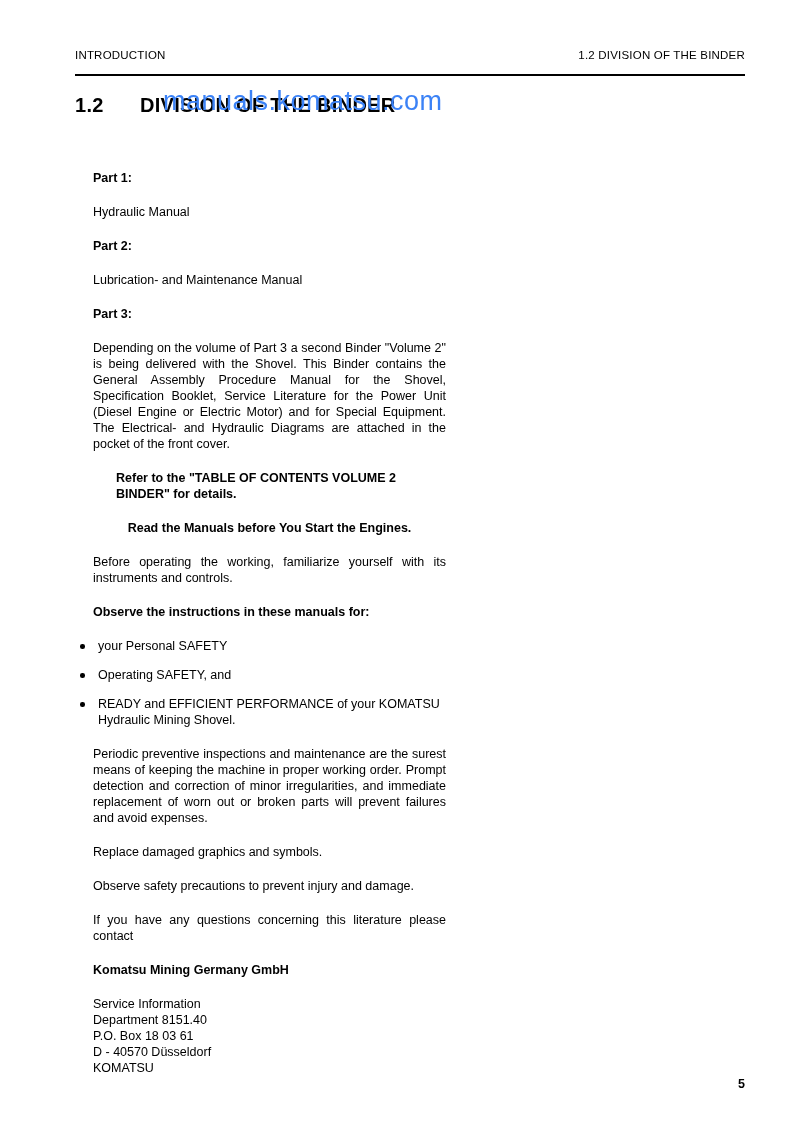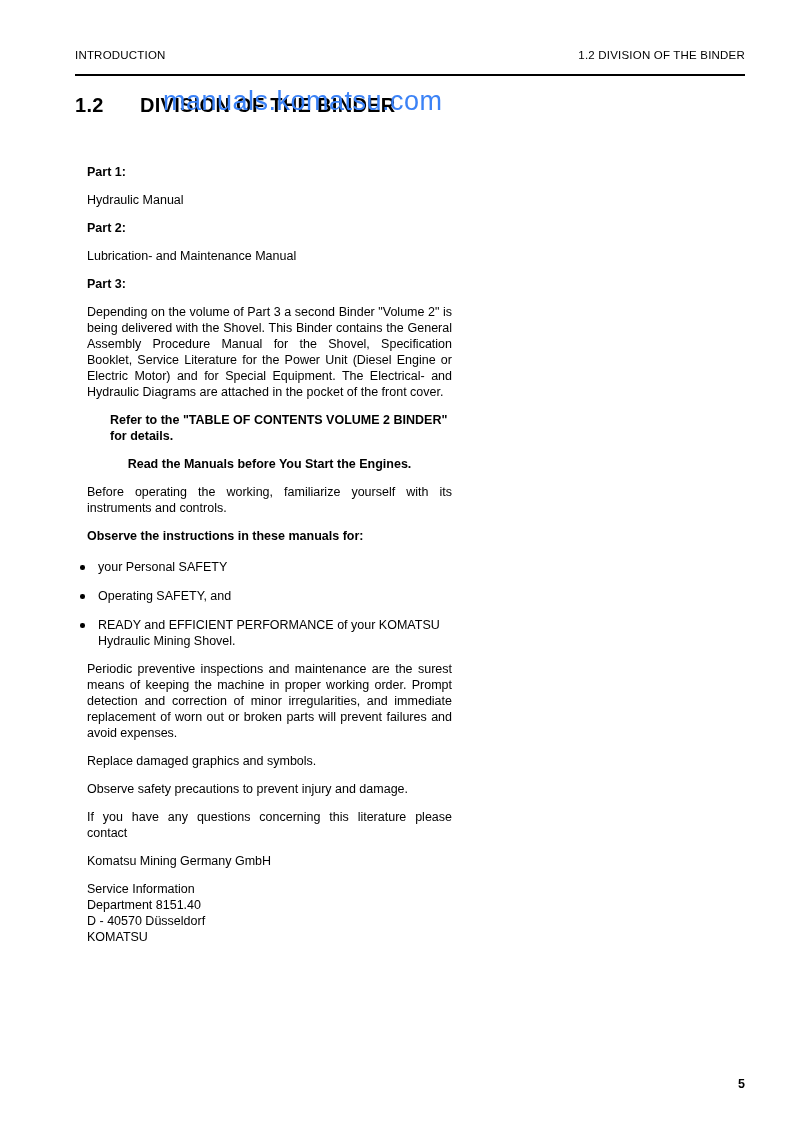--- a/index.html
+++ b/index.html
@@ -54,21 +54,21 @@
     z-index: 2;
   }
   .content {
     position: absolute;
     left: 75px;
     top: 152px;
     width: 389px;
     font-size: 12.5px;
     line-height: 16px;
   }
-  .content p, .content div.block { margin: 12px; }
+  .content p, .content div.block { margin: 18px; }
   .bold { font-weight: bold; }
   .just { text-align: justify; }
   .part-body { margin-top: 2px; }
   .mt-part2 { margin-top: 12px; }
   .mt-part3 { margin-top: 13px; }
   .refer-note {
     margin-top: 15px;
     padding-left: 23px;
     font-weight: bold;
   }
@@ -93,21 +93,21 @@
     top: 6px;
     width: 4.5px;
     height: 4.5px;
     background: #000000;
     border-radius: 50%;
   }
   .periodic-para { margin-top: 14px; }
   .replace-line { margin-top: 13px; }
   .safety-line { margin-top: 14px; }
   .contact-para { margin-top: 13px; }
-  .company-heading { margin-top: 19px; font-weight: normal; }
+  .company-heading { margin-top: 19px; font-weight: bold; }
   .address-block { margin-top: 13px; }
   .page-number {
     position: absolute;
     right: 48px;
     top: 1077px;
     font-size: 12.5px;
     font-weight: bold;
   }
 </style>
 </head>
@@ -159,20 +159,21 @@
 
     <div class="block safety-line">Observe safety precautions to prevent injury and damage.</div>
 
     <div class="block contact-para just">If you have any questions concerning this literature please contact</div>
 
     <div class="block company-heading">Komatsu Mining Germany GmbH</div>
 
     <div class="block address-block">
       <div>Service Information</div>
       <div>Department 8151.40</div>
+      <div>P.O. Box 18 03 61</div>
       <div>D - 40570 Düsseldorf</div>
       <div>KOMATSU</div>
     </div>
 
   </div>
 
   <div class="page-number">5</div>
 
 </div>
 

